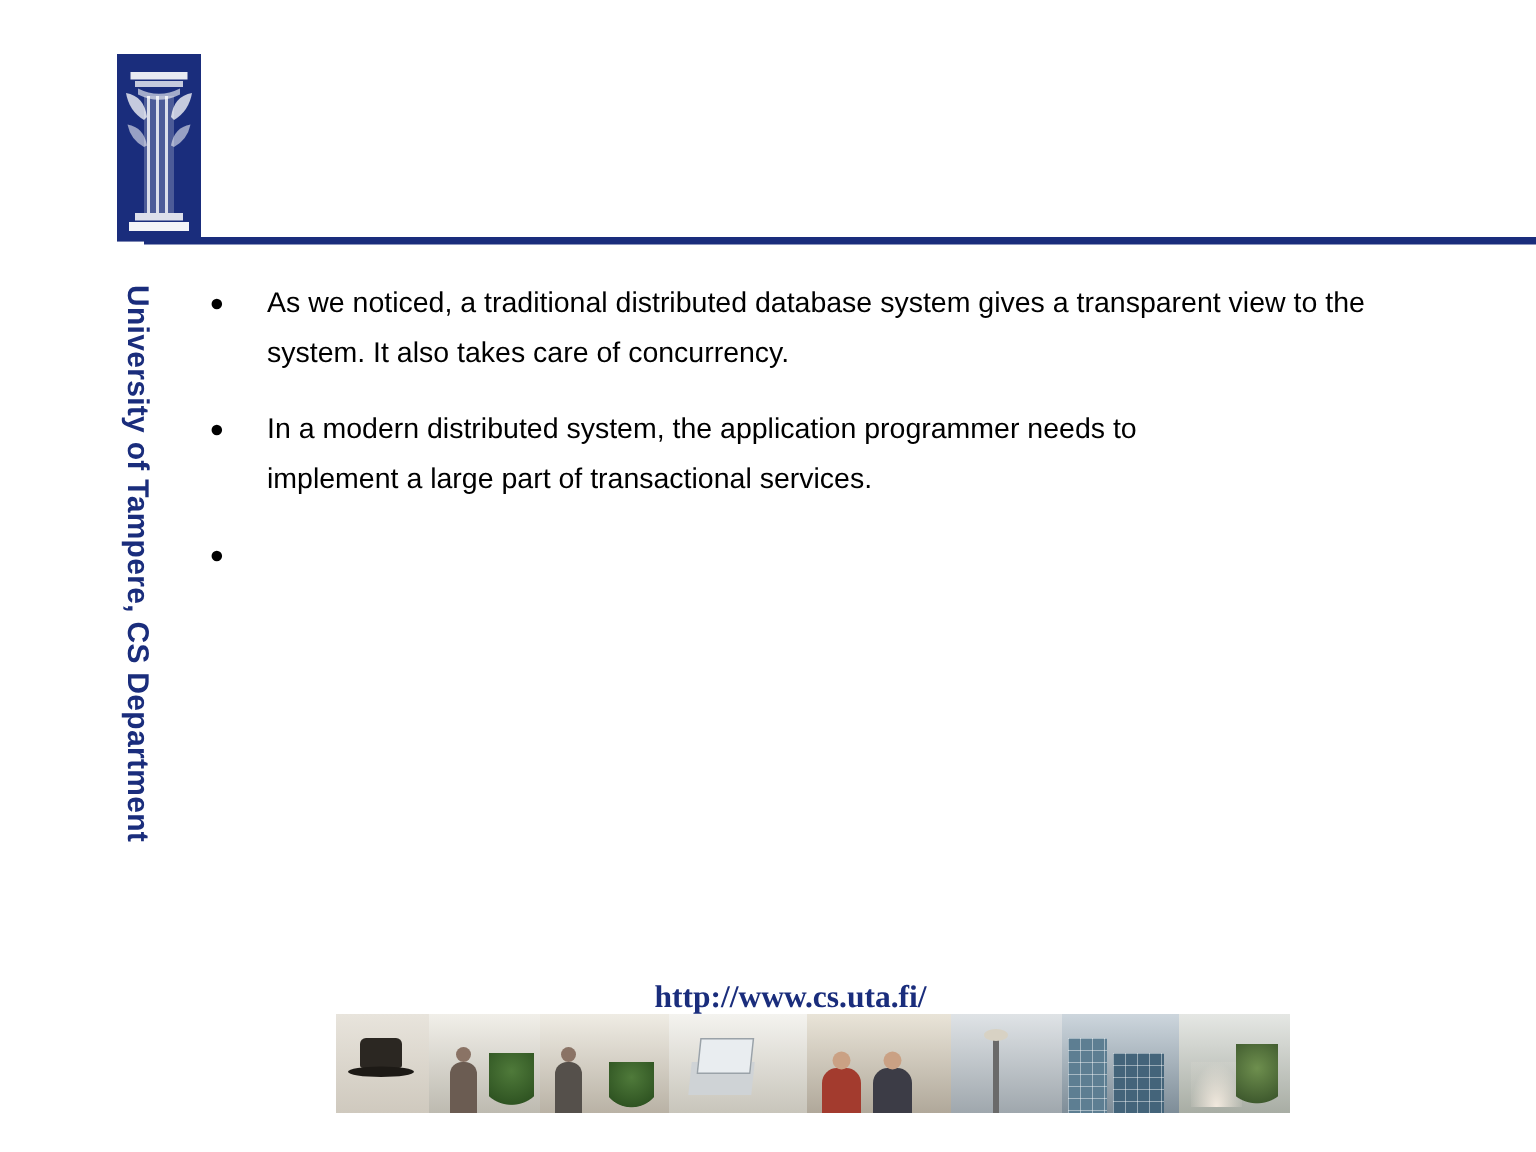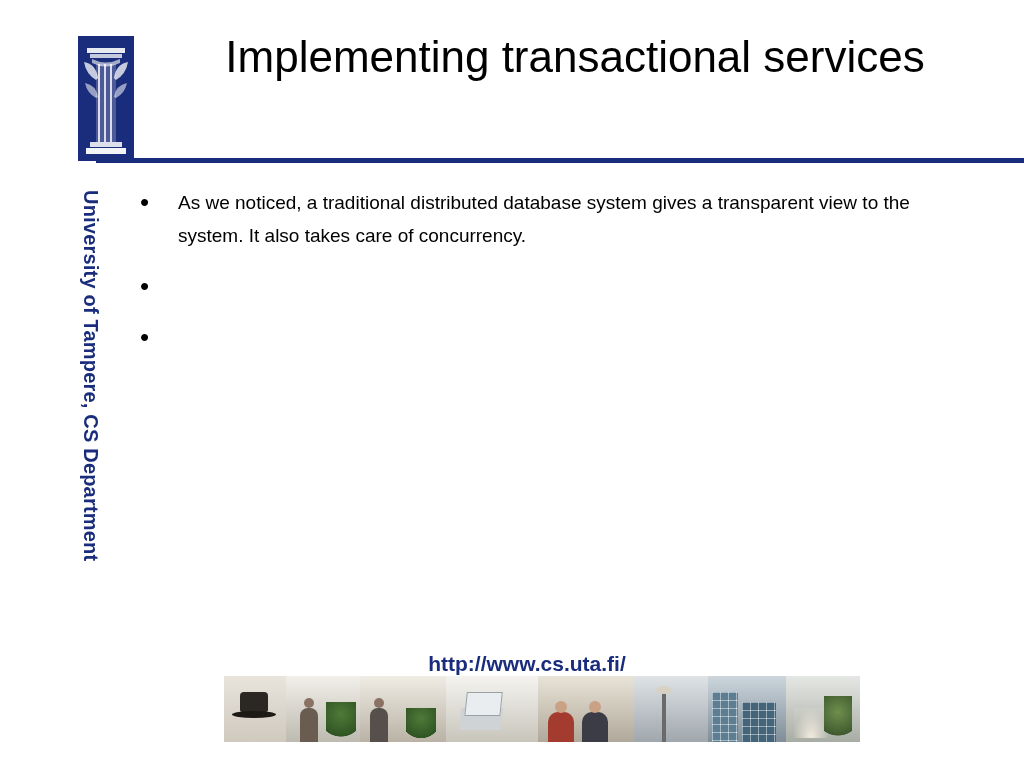--- a/index.html
+++ b/index.html
@@ -115,20 +115,21 @@
     position: absolute;
     left: 0;
     top: 652px;
     width: 1024px;
     text-align: center;
     font-size: 21px;
     font-weight: bold;
     color: #1a2d7c;
     padding-left: 30px;
     box-sizing: border-box;
+    font-family: Liberation Serif, serif;
   }
 
   
   .photo-strip {
     position: absolute;
     left: 224px;
     top: 676px;
     width: 636px;
     height: 66px;
     display: flex;
@@ -285,35 +286,35 @@
       <path d="M18 44 q-10 -6 -12 -18 q12 2 14 16 z" fill="#ffffff" opacity="0.75"></path>
       <path d="M38 44 q10 -6 12 -18 q-12 2 -14 16 z" fill="#ffffff" opacity="0.75"></path>
       <path d="M18 62 q-9 -5 -11 -15 q11 2 13 14 z" fill="#ffffff" opacity="0.55"></path>
       <path d="M38 62 q9 -5 11 -15 q-11 2 -13 14 z" fill="#ffffff" opacity="0.55"></path>
 
       <rect x="12" y="106" width="32" height="5" fill="#ffffff" opacity="0.85"></rect>
       <rect x="8" y="112" width="40" height="6" fill="#ffffff" opacity="0.95"></rect>
     </svg>
   </div>
 
-  <div class="title">Implementing transactional services</div>
 
   <div class="title-rule"></div>
 
   <div class="side-text">
     <span>University of Tampere, CS Department</span>
   </div>
 
   <div class="bullets">
     <div class="bullet">
       <div class="bullet-marker">•</div>
       <div class="bullet-text">As we noticed, a traditional distributed database system gives a transparent view to the system. It also takes care of concurrency.</div>
     </div>
     <div class="bullet">
       <div class="bullet-marker">•</div>
+      <div class="bullet-text">In a modern distributed system, the application programmer needs to implement a large part of transactional services.</div>
     </div>
     <div class="bullet">
       <div class="bullet-marker">•</div>
     </div>
   </div>
 
   <div class="footer-url">http://www.cs.uta.fi/</div>
 
   <div class="photo-strip">
     <div class="photo-cell ph1">

